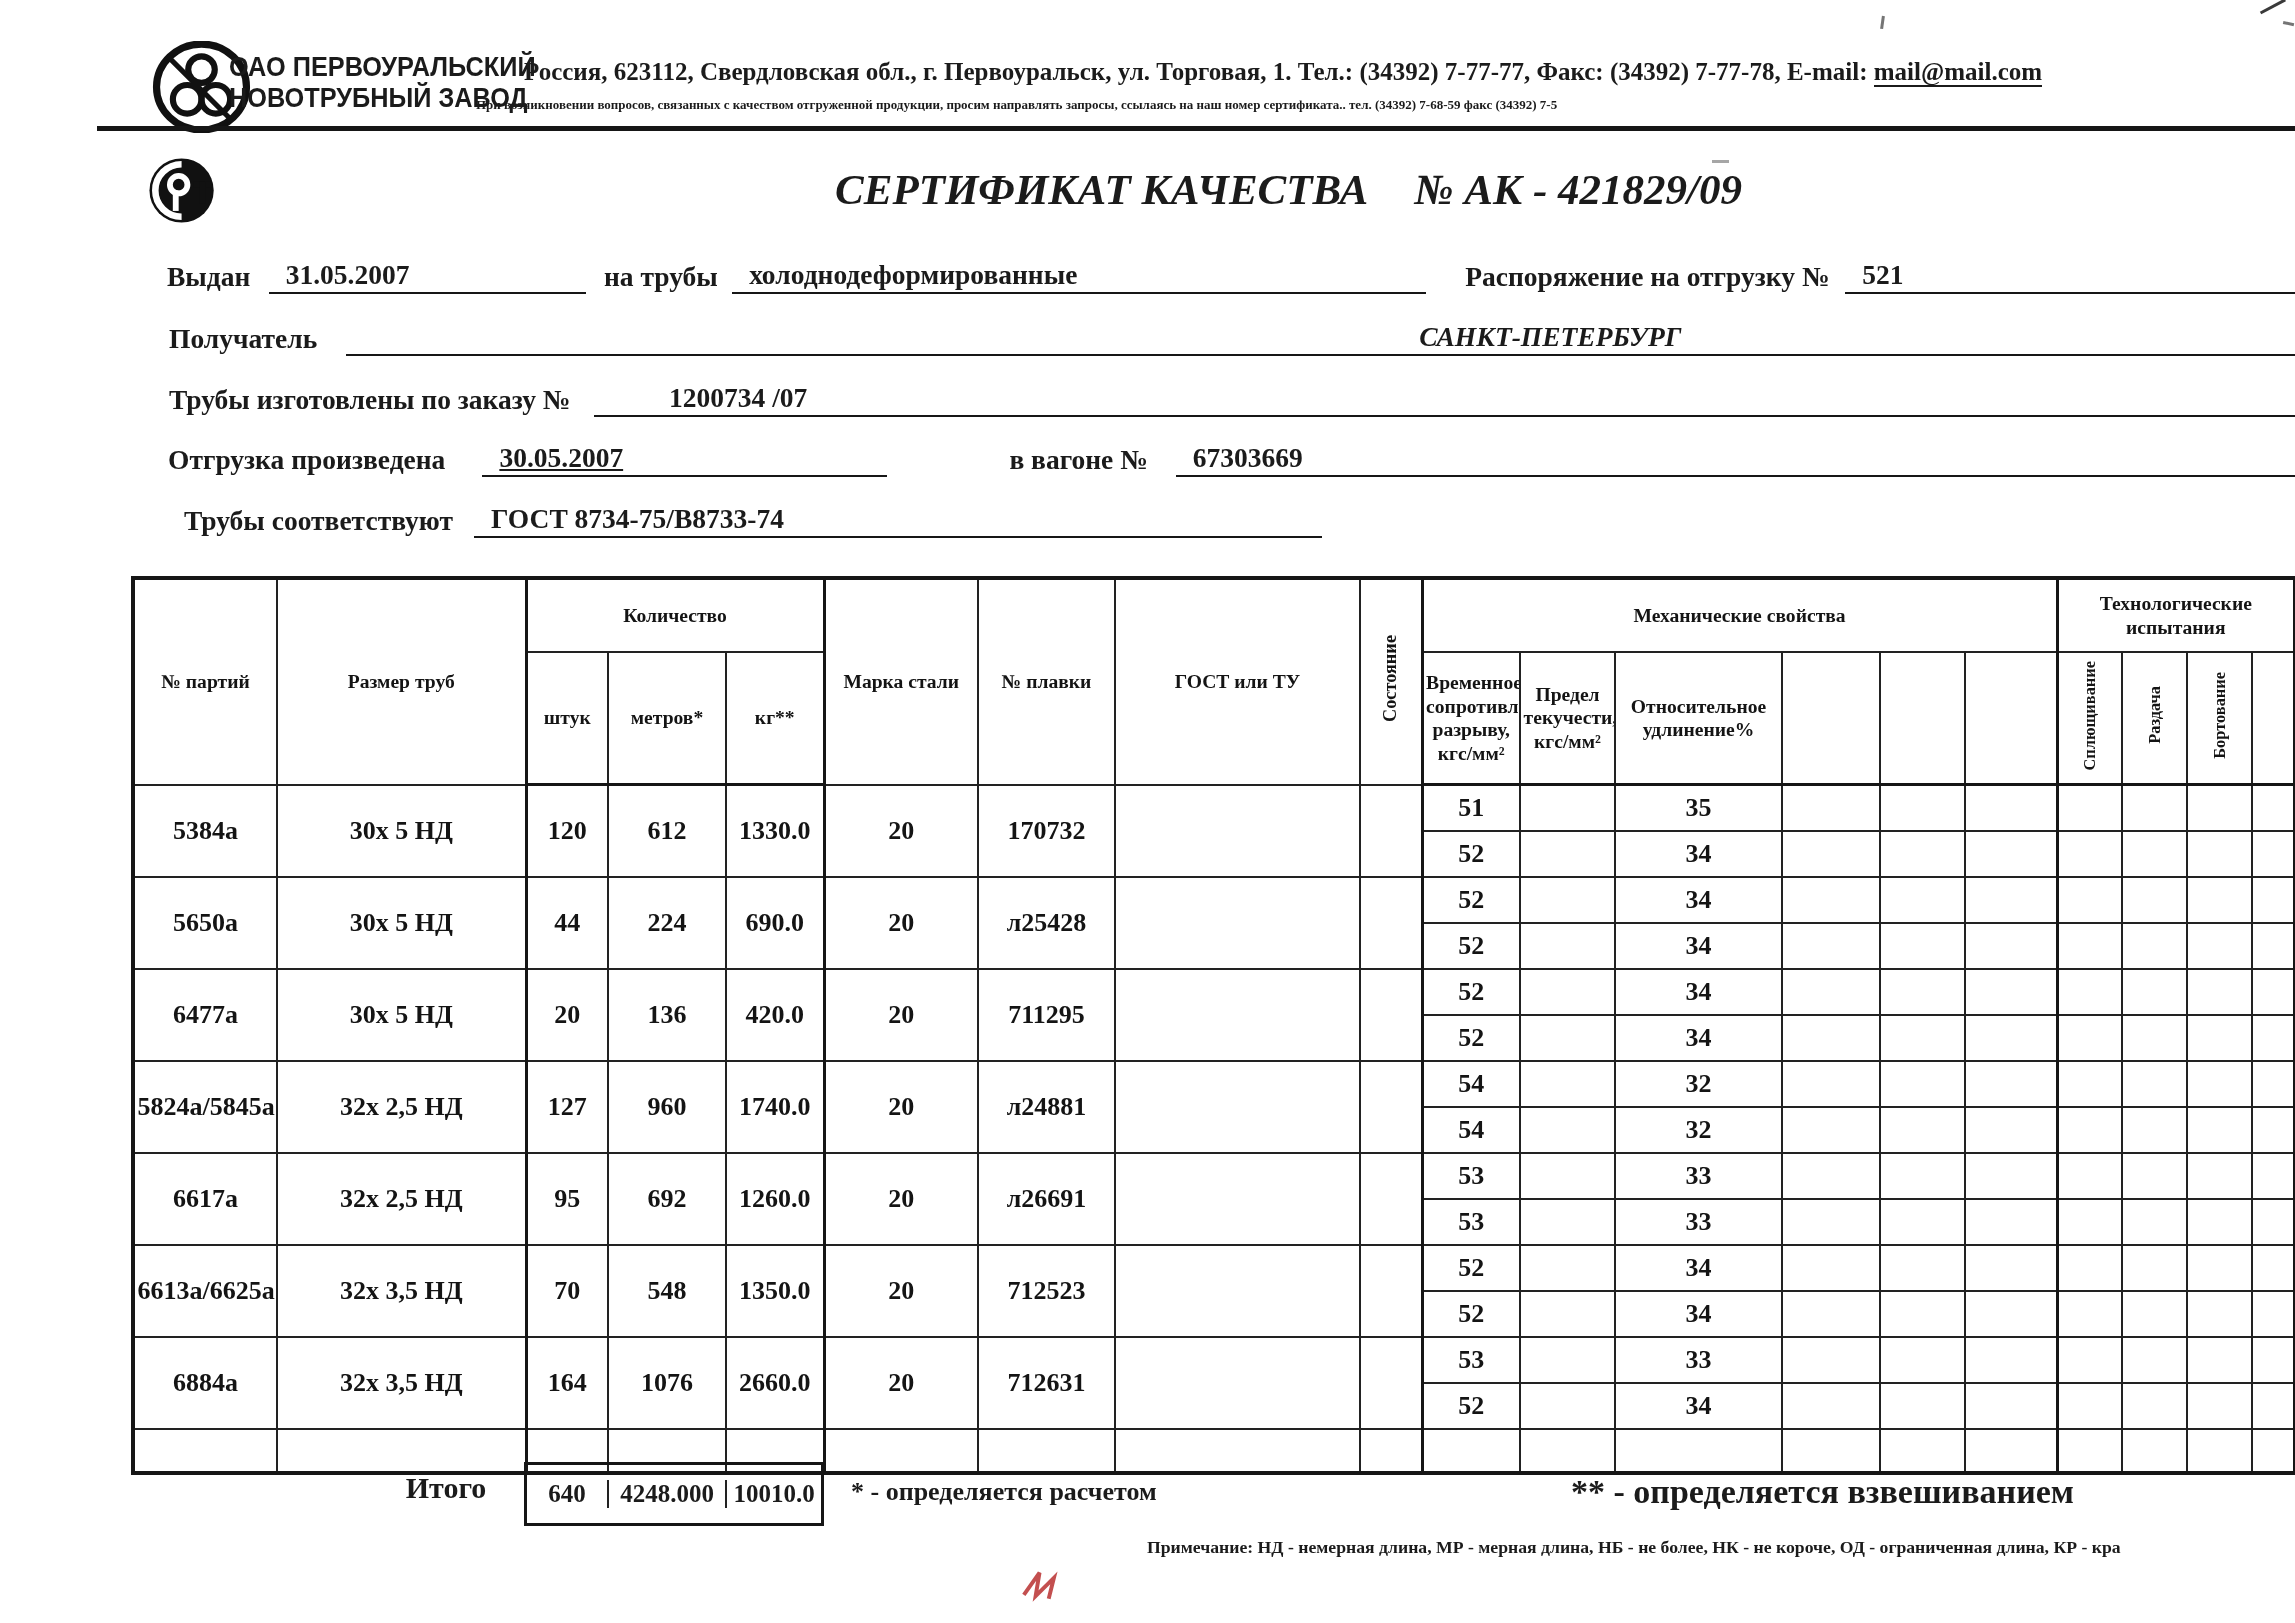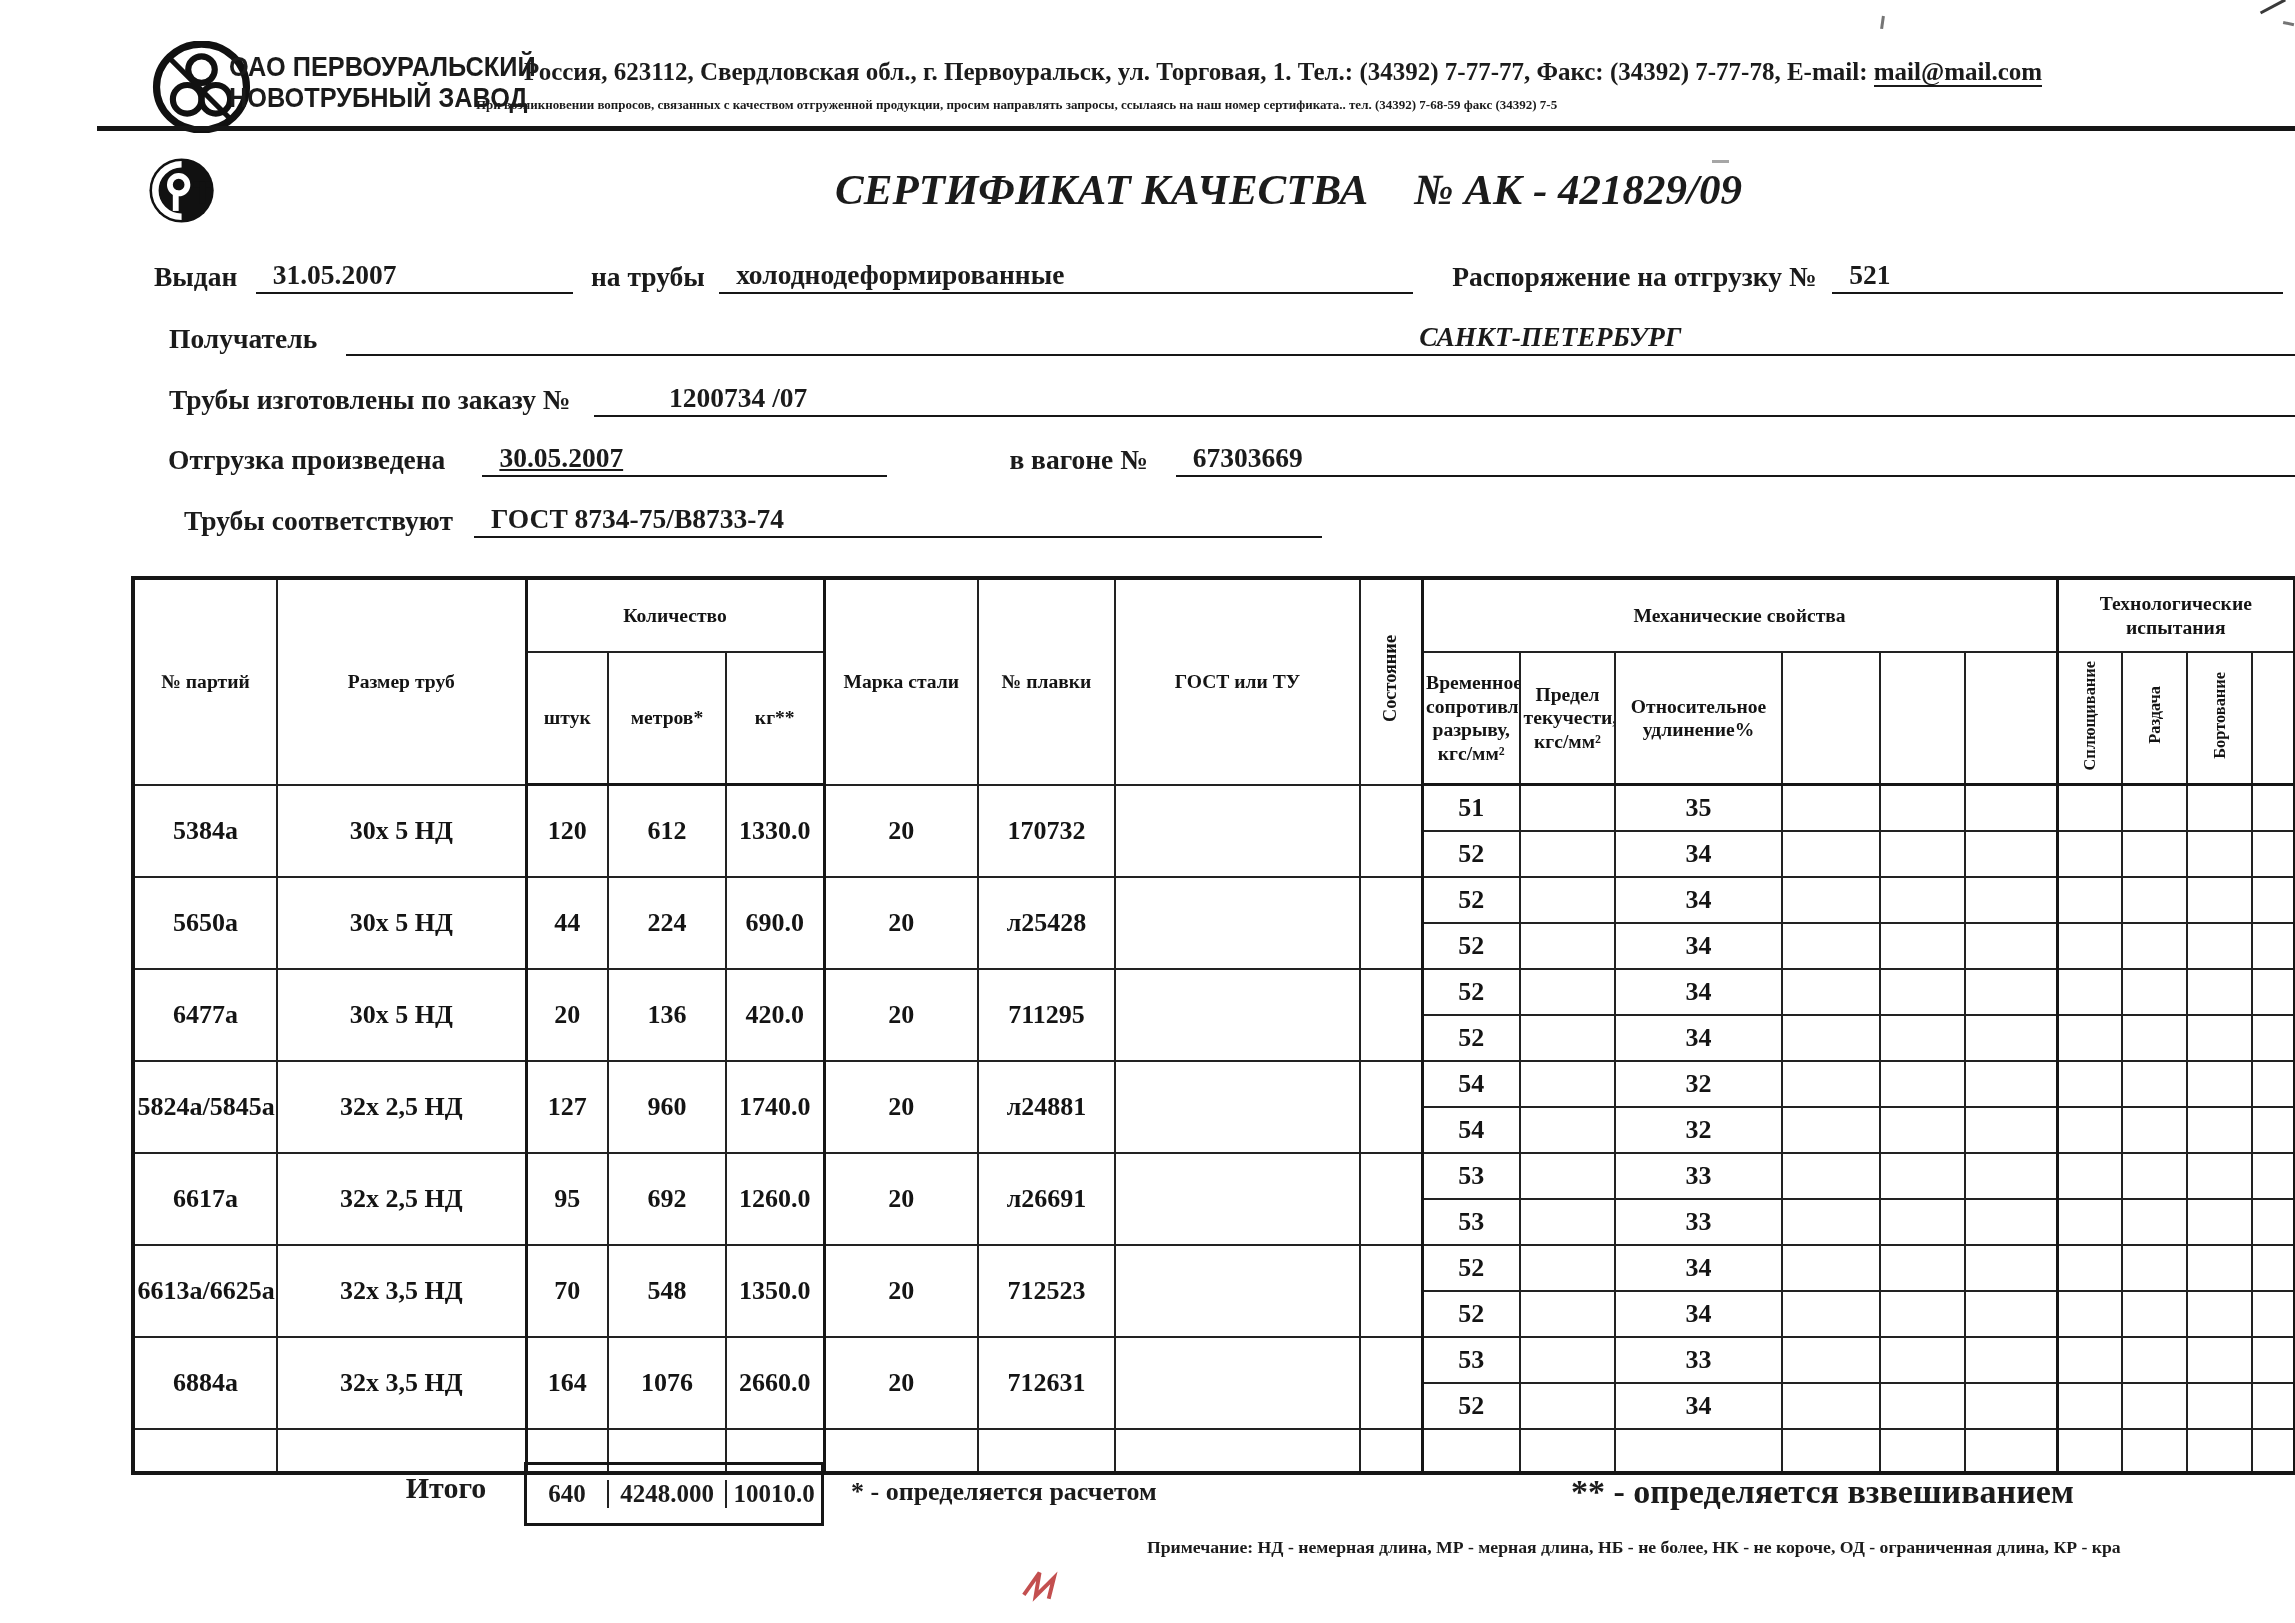--- a/index.html
+++ b/index.html
@@ -101,21 +101,21 @@
   <circle cx="42" cy="42" r="12" fill="none" stroke="#fff" stroke-width="8"></circle>
   <line x1="38" y1="50" x2="38" y2="78" stroke="#fff" stroke-width="8"></line>
   <rect x="62" y="38" width="26" height="8" fill="#111"></rect>
   <rect x="71" y="38" width="8" height="30" fill="#111"></rect>
 </svg>
 
 <div class="title-line">
   <span>СЕРТИФИКАТ КАЧЕСТВА</span><span class="tnum">№  АК - 421829/09</span>
 </div>
 
-<div class="fline" style="left:154px;top:257px;width:2129px;text-align:right;">
+<div class="fline" style="left:167px;top:257px;width:2129px;text-align:right;">
   <span class="flabel">Выдан</span>
   <span class="fval" style="width:317px;margin-left:18.3px;">31.05.2007</span>
   <span class="flabel" style="margin-left:18.3px;">на трубы</span>
   <span class="fval" style="width:694px;margin-left:14.4px;">холоднодеформированные</span>
   <span class="flabel" style="margin-left:39px;">Распоряжение на отгрузку №</span>
   <span class="fval grow" style="margin-left:15.7px;">521</span>
 </div>
 
 <div class="fline" style="left:169px;top:319px;width:2127px;">
   <span class="flabel">Получатель</span>

